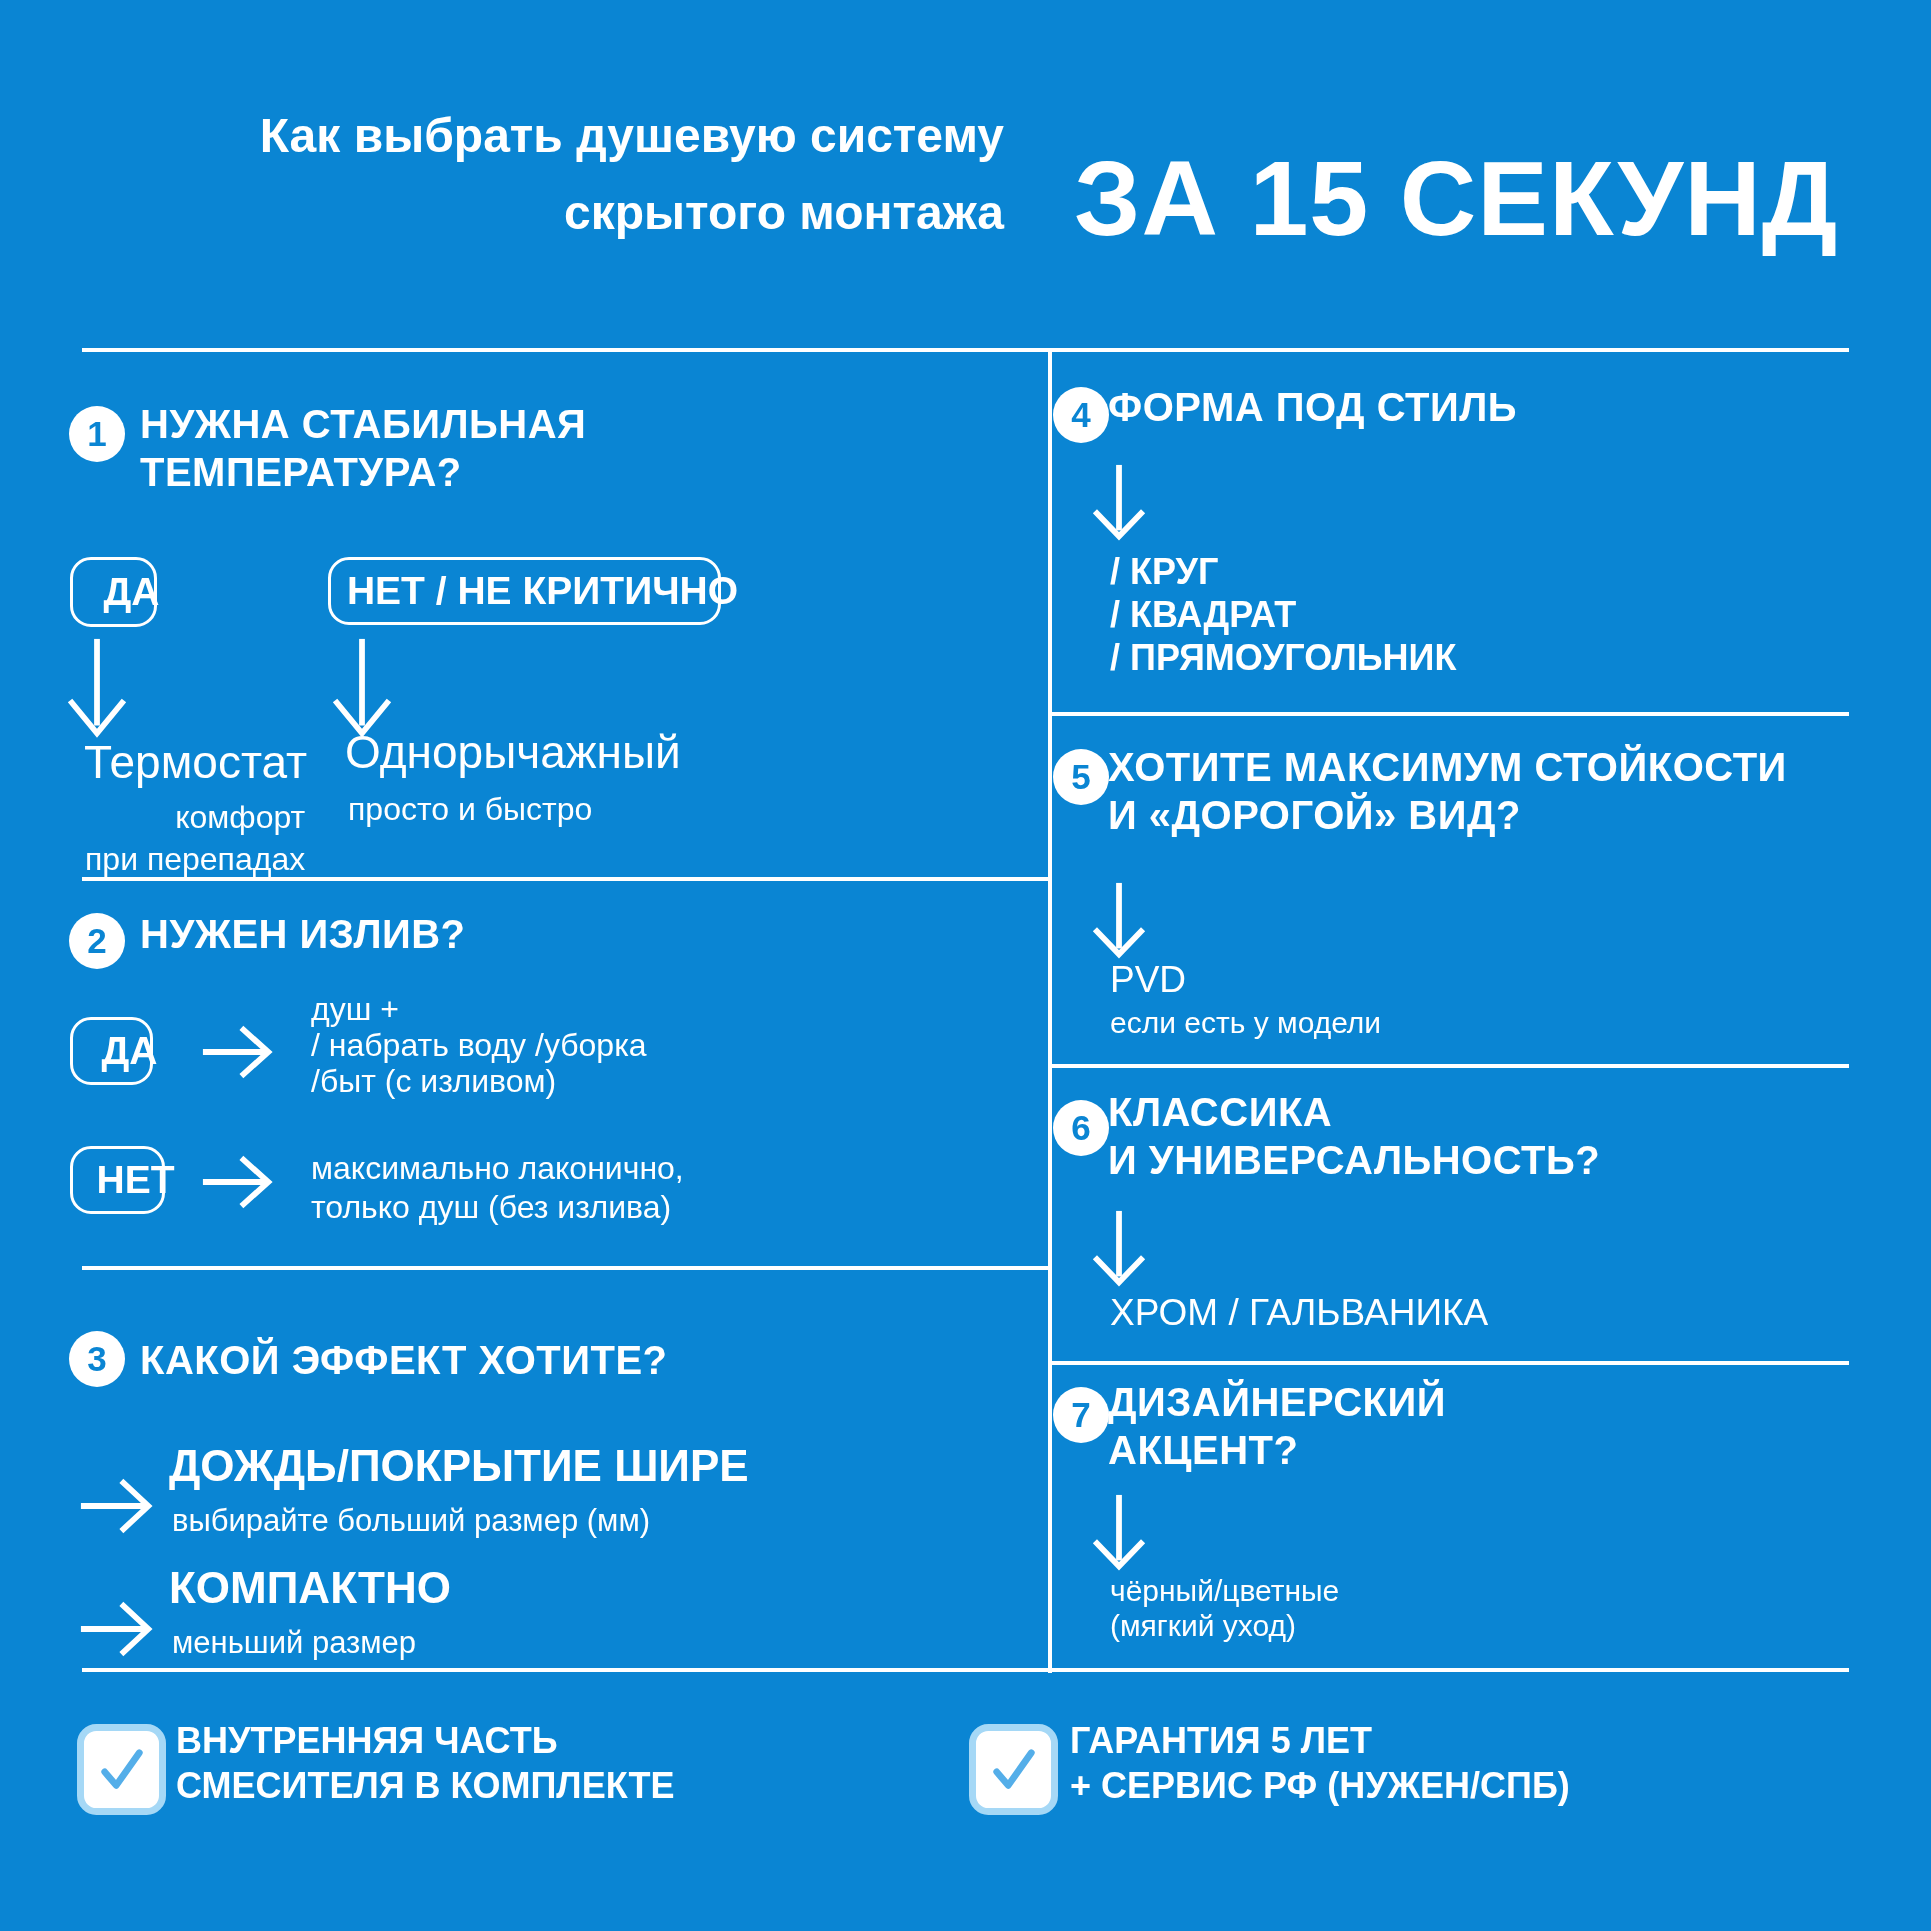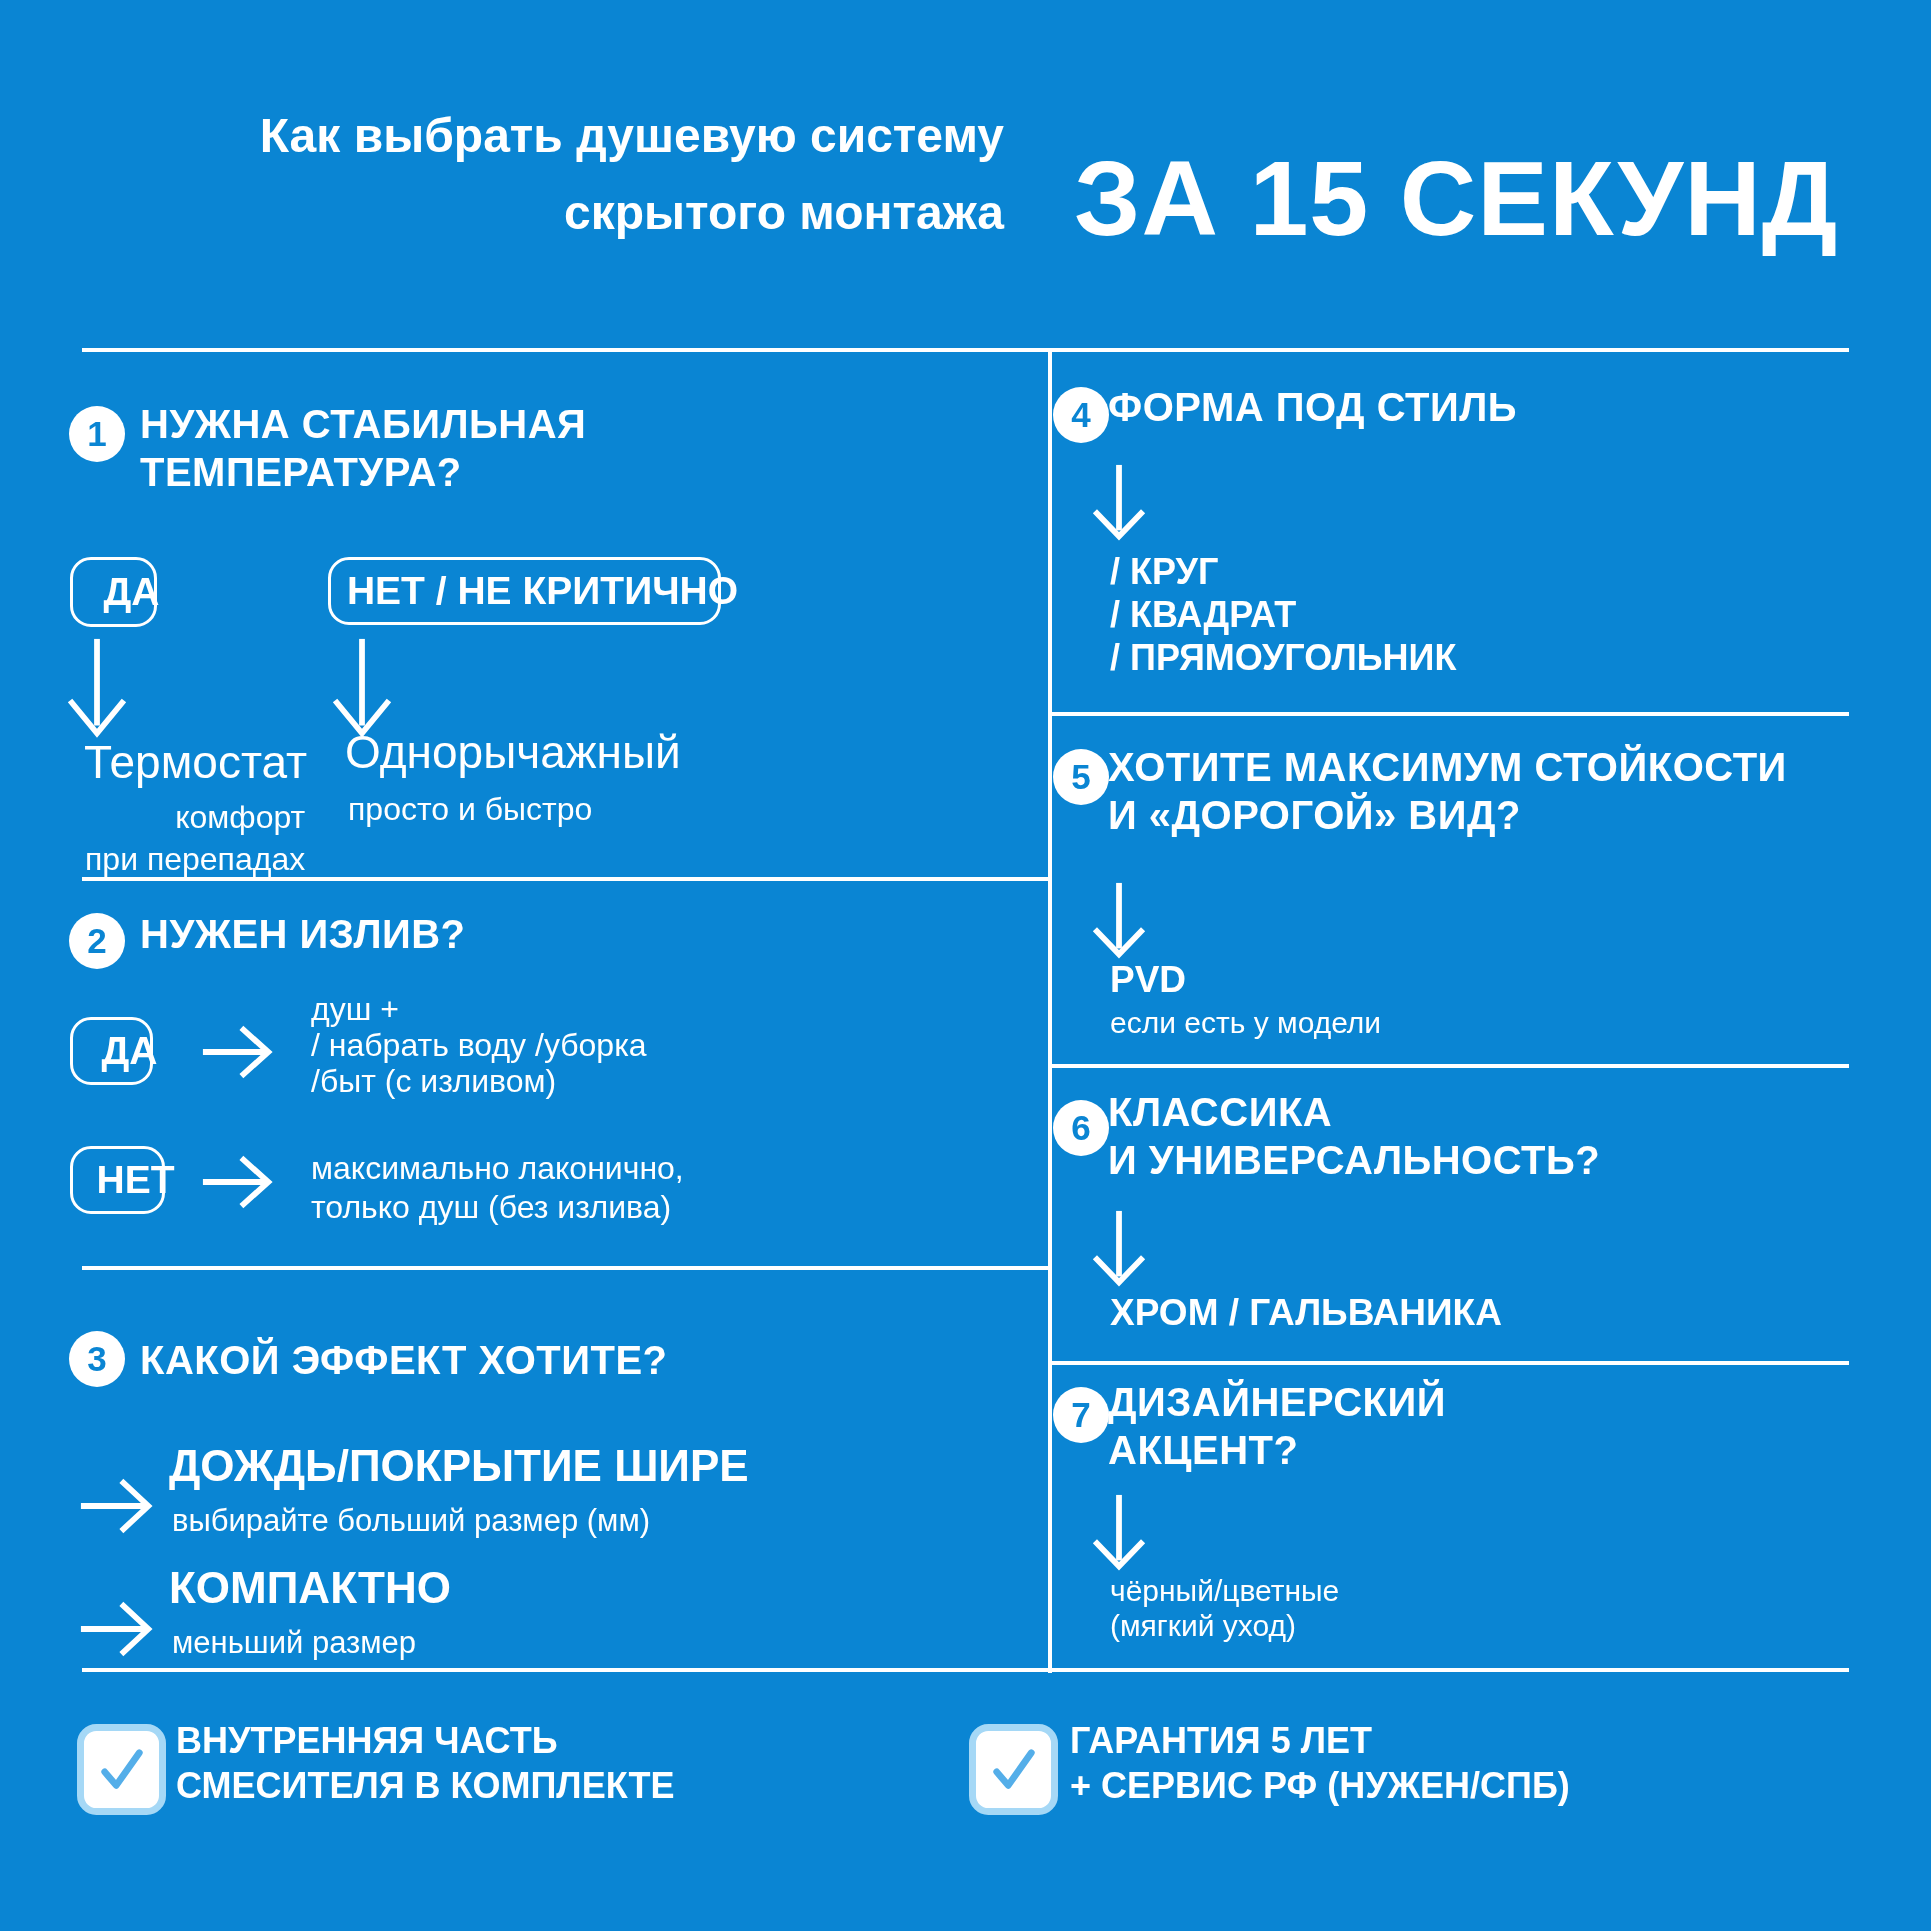--- a/index.html
+++ b/index.html
@@ -19,21 +19,21 @@
        display:flex;align-items:center;justify-content:center;font-weight:bold;font-size:35px;}
   .sec-title{position:absolute;font-weight:bold;font-size:40px;line-height:48px;letter-spacing:0.5px;white-space:nowrap;}
   .pill{position:absolute;border:3.9px solid var(--white);border-radius:21px;display:flex;align-items:center;
         justify-content:center;font-weight:bold;font-size:39px;white-space:nowrap;box-sizing:border-box;padding-left:36px;}
   .res-title{position:absolute;font-size:46px;line-height:52px;white-space:nowrap;}
   .sub{position:absolute;font-size:32px;line-height:42px;white-space:nowrap;text-align:right;}
   .blk{position:absolute;font-size:32px;line-height:36px;white-space:nowrap;}
   .opt-title{position:absolute;font-weight:bold;font-size:44px;line-height:50px;white-space:nowrap;}
   .opt-sub{position:absolute;font-size:31px;line-height:37px;white-space:nowrap;}
   .list{position:absolute;font-weight:bold;font-size:36px;line-height:43px;white-space:nowrap;}
-  .result{position:absolute;font-weight:bold;font-size:37px;line-height:42px;white-space:nowrap;}
+  .result{position:absolute;font-weight:normal;font-size:37px;line-height:42px;white-space:nowrap;}
   .small{position:absolute;font-size:30px;line-height:37px;white-space:nowrap;text-align:right;}
   .foot-txt{position:absolute;font-weight:bold;font-size:36px;line-height:45px;white-space:nowrap;}
   .checkbox{position:absolute;width:75px;height:77px;background:var(--white);border:7.7px solid var(--cb-border);
             border-radius:19.3px;box-sizing:content-box;display:flex;align-items:center;justify-content:center;}
   svg{display:block;}
 </style>
 </head>
 <body>
 
 <div class="canvas">

